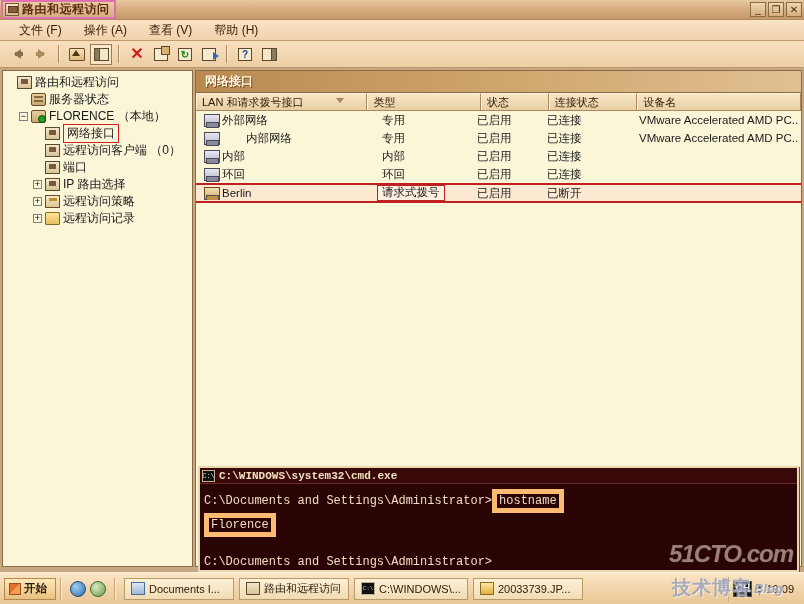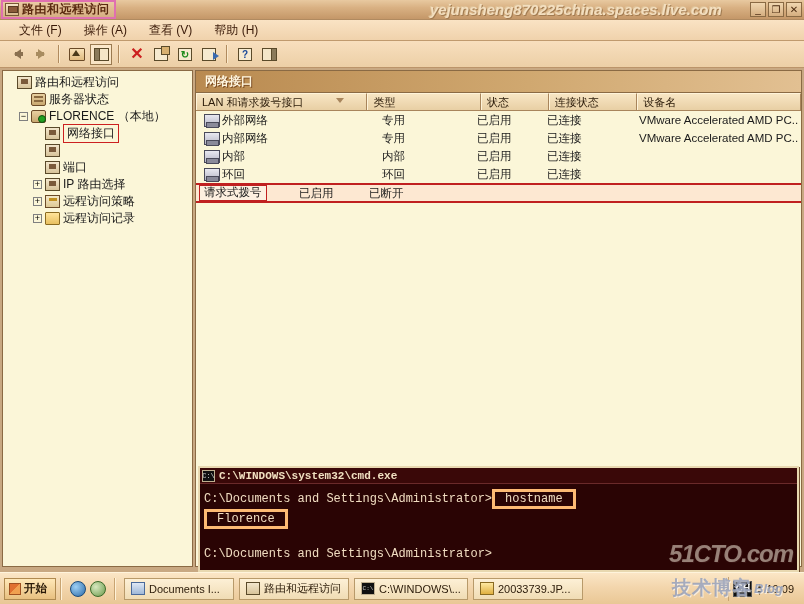--- a/index.html
+++ b/index.html
@@ -290,21 +290,21 @@
     font-family: "Liberation Mono", monospace;
     font-size: 11px; color: #f0e0c0; font-weight: bold; letter-spacing: 0;
   }
   .cmd-body {
     padding: 5px 4px 0 4px;
     font-family: "Liberation Mono", monospace;
     font-size: 12px; color: #f0dcc0; line-height: 17px;
   }
   .cmdline { white-space: pre; display: flex; align-items: center; }
   .cmd-box {
-    border: 3px solid #fdba74; padding: 0 10px; display: inline-block;
+    border: 5px solid #fdba74; padding: 0 2px; display: inline-block;
     line-height: 14px;
   }
   .watermark-cto {
     position: absolute; right: 4px; bottom: 2px;
     font-size: 24px; font-weight: bold; font-style: italic;
     color: rgba(235,225,210,0.55);
     text-shadow: 1px 1px 0 rgba(60,20,20,0.7);
     letter-spacing: -1px; pointer-events: none;
   }
 
@@ -377,21 +377,20 @@
 </head>
 <body>
 
 <div id="app">
 
   <div class="titlebar">
     <div class="title-wrap">
       <div class="title-icon"></div>
       <div class="title-text">路由和远程访问</div>
     </div>
-    <div class="watermark-top">yejunsheng870225china.spaces.live.com</div>
     <div class="winbtns">
       <div class="winbtn">_</div>
       <div class="winbtn">❐</div>
       <div class="winbtn">✕</div>
     </div>
   </div>
 
   <div class="menubar">
     <div class="menuitem">文件 (F)</div>
     <div class="menuitem">操作 (A)</div>
@@ -464,20 +463,21 @@
           <div class="trow">
             <span class="tindent" style="width: 28px;"></span>
             <span class="expander blank"></span>
             <span class="t-icon ic-console"></span>
             <span class="tlabel sel">网络接口</span>
           </div>
           <div class="trow">
             <span class="tindent" style="width: 28px;"></span>
             <span class="expander blank"></span>
             <span class="t-icon ic-console"></span>
+            <span class="tlabel">远程访问客户端 （0）</span>
           </div>
           <div class="trow">
             <span class="tindent" style="width: 28px;"></span>
             <span class="expander blank"></span>
             <span class="t-icon ic-console"></span>
             <span class="tlabel">端口</span>
           </div>
           <div class="trow">
             <span class="tindent" style="width: 28px;"></span>
             <span class="expander">+</span>
@@ -528,21 +528,21 @@
               <span>外部网络</span>
             </div>
             <div class="cell" style="width: 95px;">
               <span>专用</span>
             </div>
             <div class="cell" style="width: 70px;">已启用</div>
             <div class="cell" style="width: 92px;">已连接</div>
             <div class="cell" style="width: 170px;">VMware Accelerated AMD PC..</div>
           </div>
           <div class="row">
-            <div class="cell" style="width: 178px;">
+            <div class="cell" style="width: 178px; gap: 24px;">
               <span class="row-icon"></span>
               <span>内部网络</span>
             </div>
             <div class="cell" style="width: 95px;">
               <span>专用</span>
             </div>
             <div class="cell" style="width: 70px;">已启用</div>
             <div class="cell" style="width: 92px;">已连接</div>
             <div class="cell" style="width: 170px;">VMware Accelerated AMD PC..</div>
           </div>
@@ -564,20 +564,24 @@
               <span>环回</span>
             </div>
             <div class="cell" style="width: 95px;">
               <span>环回</span>
             </div>
             <div class="cell" style="width: 70px;">已启用</div>
             <div class="cell" style="width: 92px;">已连接</div>
             <div class="cell" style="width: 170px;"></div>
           </div>
           <div class="row hl">
+            <div class="cell" style="width: 178px;">
+              <span class="row-icon dial"></span>
+              <span>Berlin</span>
+            </div>
             <div class="cell boxed" style="width: 95px; font-family: Liberation Mono, monospace;">
               <span class="boxtext">请求式拨号</span>
             </div>
             <div class="cell" style="width: 70px;">已启用</div>
             <div class="cell" style="width: 92px;">已断开</div>
             <div class="cell" style="width: 170px;"></div>
           </div>
         </div>
     </div>
   </div>

